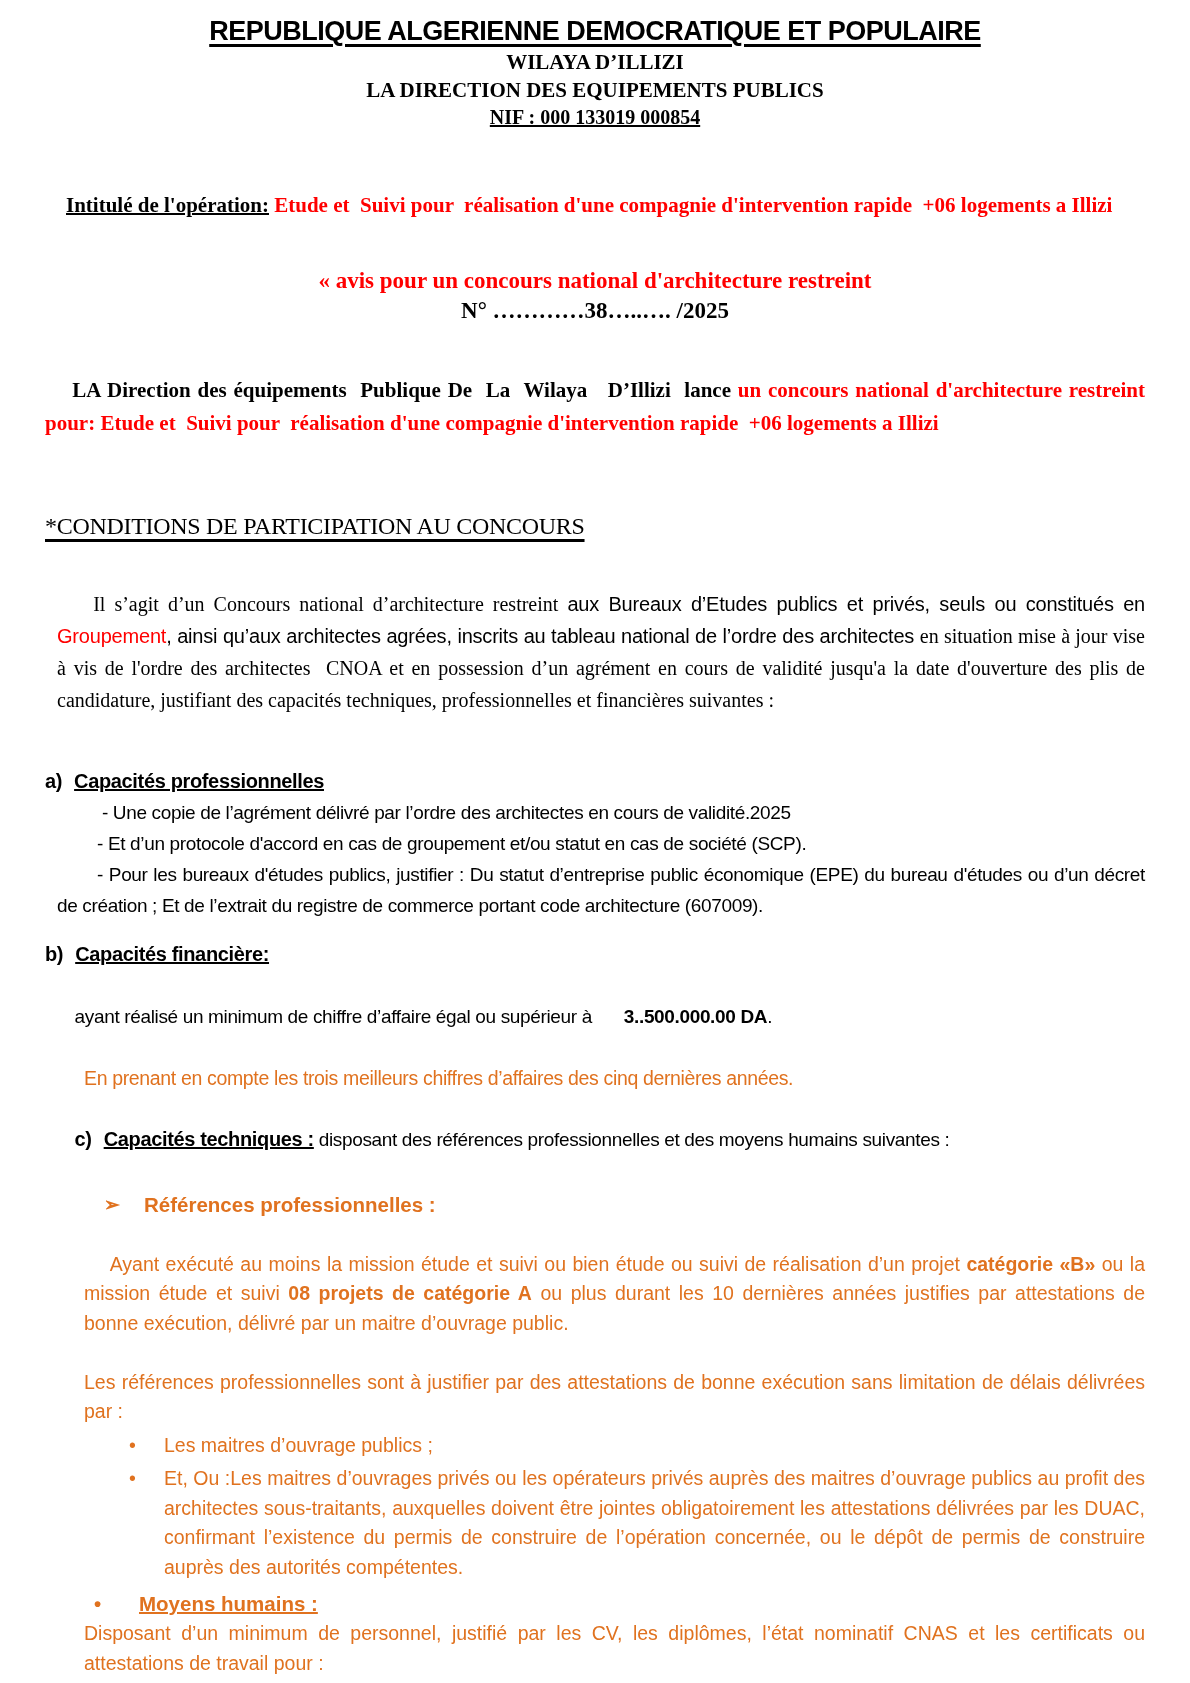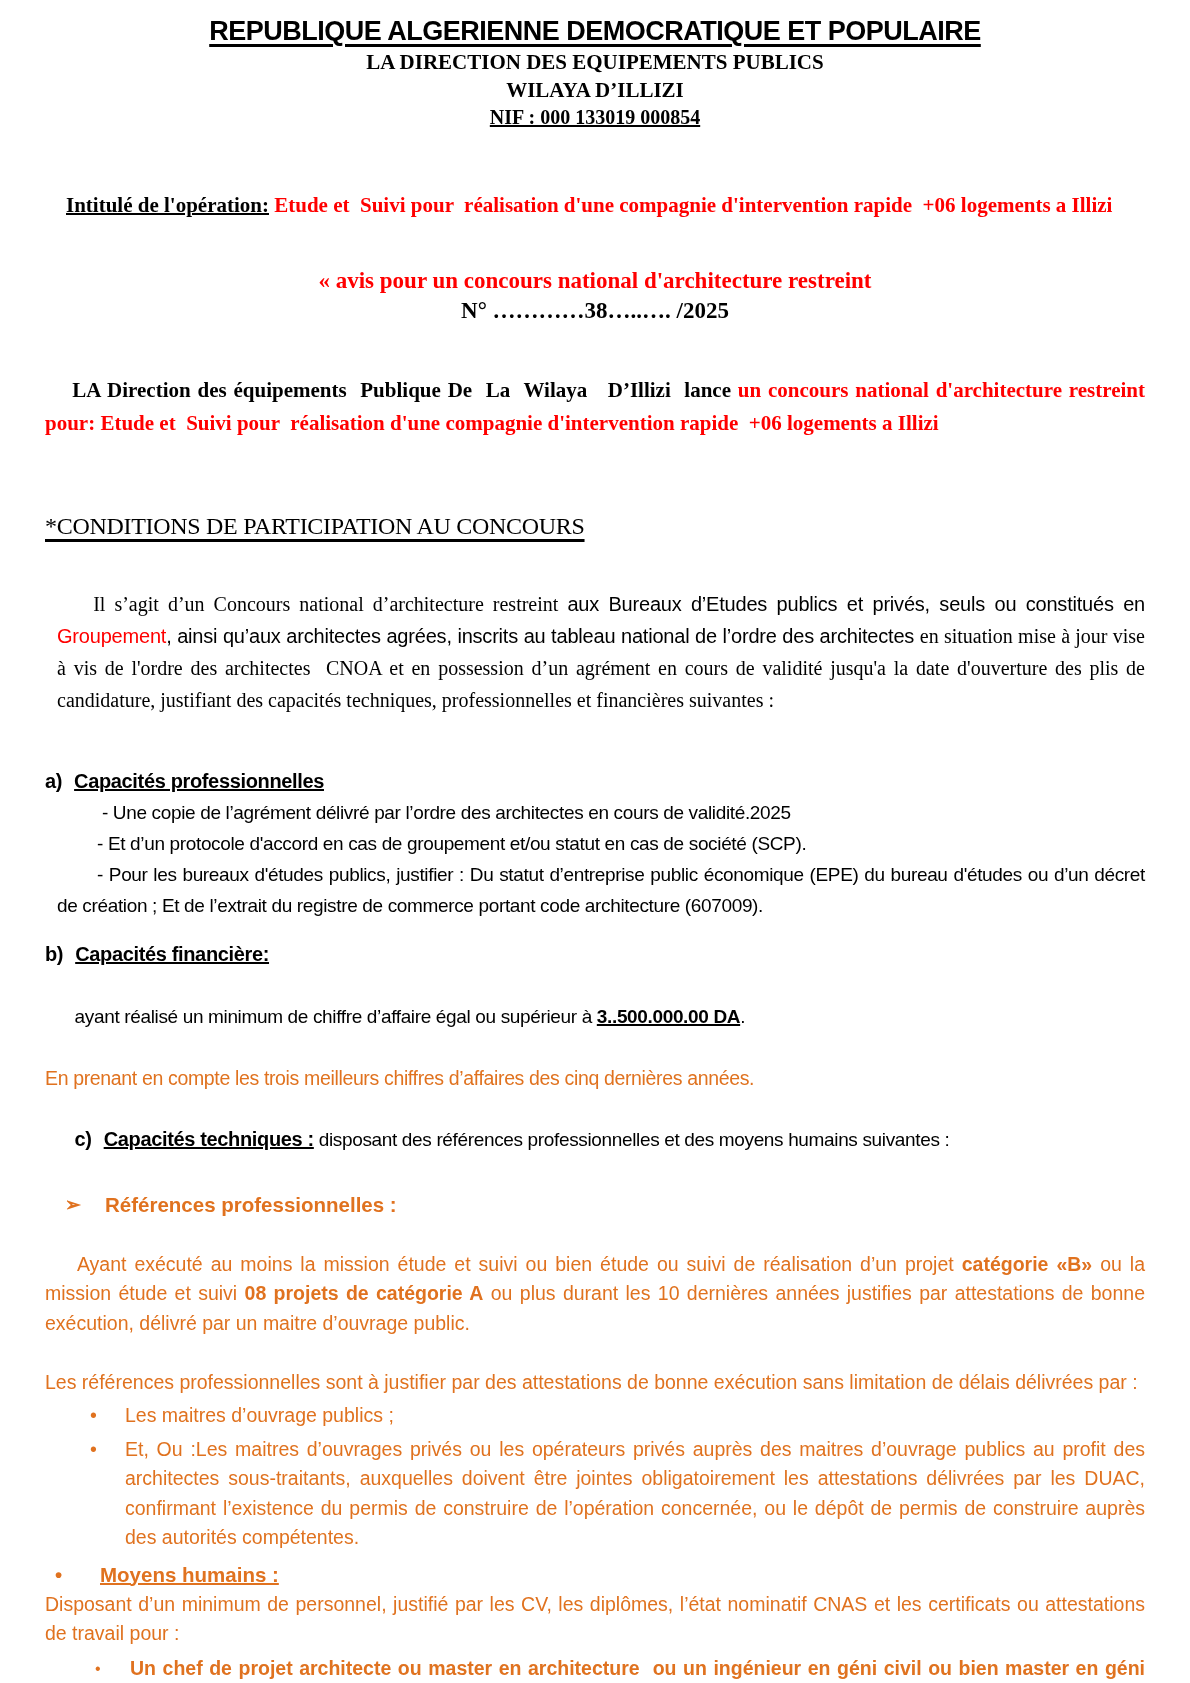--- a/index.html
+++ b/index.html
@@ -12,39 +12,39 @@
   .center{text-align:center;}
   .h1{
     font-family:"Liberation Sans", sans-serif;
     font-size:27px;font-weight:bold;letter-spacing:-0.5px;
     text-decoration:underline;text-decoration-thickness:2.5px;text-underline-offset:4px;
     display:inline-block;
   }
   .hline{font-size:21px;font-weight:bold;margin-top:3px;line-height:25px;}
   .nif{display:inline-block;font-size:20px;font-weight:bold;text-decoration:underline;text-decoration-thickness:2px;margin-top:3px;}
   .red{color:#FF0000;}
-  .orange{color:#E0721F;}
+  .orange{color:#E0721F;margin-left:39px;}
   .operation{margin-top:30px;font-size:21px;font-weight:bold;line-height:31px;white-space:pre-wrap;text-align:justify;}
   .operation .label{text-decoration:underline;text-decoration-thickness:2px;}
   .notice-title{margin-top:15px;font-size:23px;font-weight:bold;line-height:28px;}
   .notice-number{font-size:23px;font-weight:bold;line-height:28px;margin-top:2px;text-align:center;}
   .announce{margin-top:16px;font-size:21px;font-weight:bold;line-height:33px;white-space:pre-wrap;text-align:justify;}
   .conditions{margin-top:40px;font-size:24px;font-weight:normal;letter-spacing:-0.3px;
     text-decoration:underline;text-decoration-thickness:3px;text-underline-offset:5px;display:inline-block;text-align:center;}
   .intro{margin-top:16px;font-size:20px;line-height:32px;text-align:justify;white-space:pre-wrap;padding-left:12px;}
   .serif{font-family:"Liberation Serif", serif;}
   .sans{font-family:"Liberation Sans", sans-serif;letter-spacing:-0.2px;}
   .cond{font-family:"Liberation Sans", sans-serif;letter-spacing:-0.35px;}
   .sec-head{font-size:20px;font-weight:bold;line-height:31px;margin-top:18px;}
   .sec-head .lbl{margin-right:12px;}
   .sec-head .ttl{text-decoration:underline;text-decoration-thickness:2px;}
   .dash{padding-left:52px;font-size:19px;line-height:31px;white-space:pre-wrap;}
   .dash3{padding-left:12px;text-indent:40px;font-size:19px;line-height:31px;text-align:justify;white-space:pre-wrap;}
   .b-line{font-size:19px;line-height:31px;white-space:pre-wrap;}
-  .amount{font-weight:bold;text-decoration:underline;text-decoration-thickness:2px;}
+  .amount{font-weight:bold;text-decoration-thickness:2px;margin-left:27px;}
   .o-note{font-family:"Liberation Sans", sans-serif;font-size:19.5px;line-height:30px;}
   .c-line{font-size:19px;line-height:31px;white-space:pre-wrap;}
   .c-line .lbl{font-size:20px;font-weight:bold;margin-right:12px;}
   .c-line .ttl{font-size:20px;font-weight:bold;text-decoration:underline;text-decoration-thickness:2px;}
   .ref-head{display:flex;margin-top:4px;font-family:"Liberation Sans", sans-serif;
     font-size:20.5px;font-weight:bold;line-height:30px;padding-left:20px;}
   .ref-head .arr{width:40px;font-size:19px;}
   .o-para{font-family:"Liberation Sans", sans-serif;font-size:19.5px;line-height:29.5px;
     text-align:justify;white-space:pre-wrap;}
   .o-para .b{font-weight:bold;}
@@ -64,22 +64,22 @@
   .footer{position:absolute;bottom:16px;left:0;right:0;text-align:center;
     font-family:"Liberation Sans", sans-serif;font-size:20.5px;letter-spacing:-0.2px;color:#000;}
 </style>
 </head>
 <body>
 
 <div class="page">
 
   <div class="center">
     <span class="h1">REPUBLIQUE  ALGERIENNE DEMOCRATIQUE ET POPULAIRE</span>
+    <div class="hline">WILAYA D’ILLIZI</div>
     <div class="hline">LA DIRECTION DES EQUIPEMENTS PUBLICS</div>
-    <div class="hline">WILAYA D’ILLIZI</div>
     <div><span class="nif">NIF : 000 133019 000854</span></div>
   </div>
 
   <div class="operation">
     <span class="label">Intitulé de l'opération:</span><span class="red"> Etude et  Suivi pour  réalisation d'une compagnie d'intervention rapide  +06 logements a Illizi</span>
   </div>
 
   <div class="notice-title red center">« avis pour un concours national d'architecture restreint</div>
   <div class="notice-number center">N° …………38…..…. /2025</div>
 

